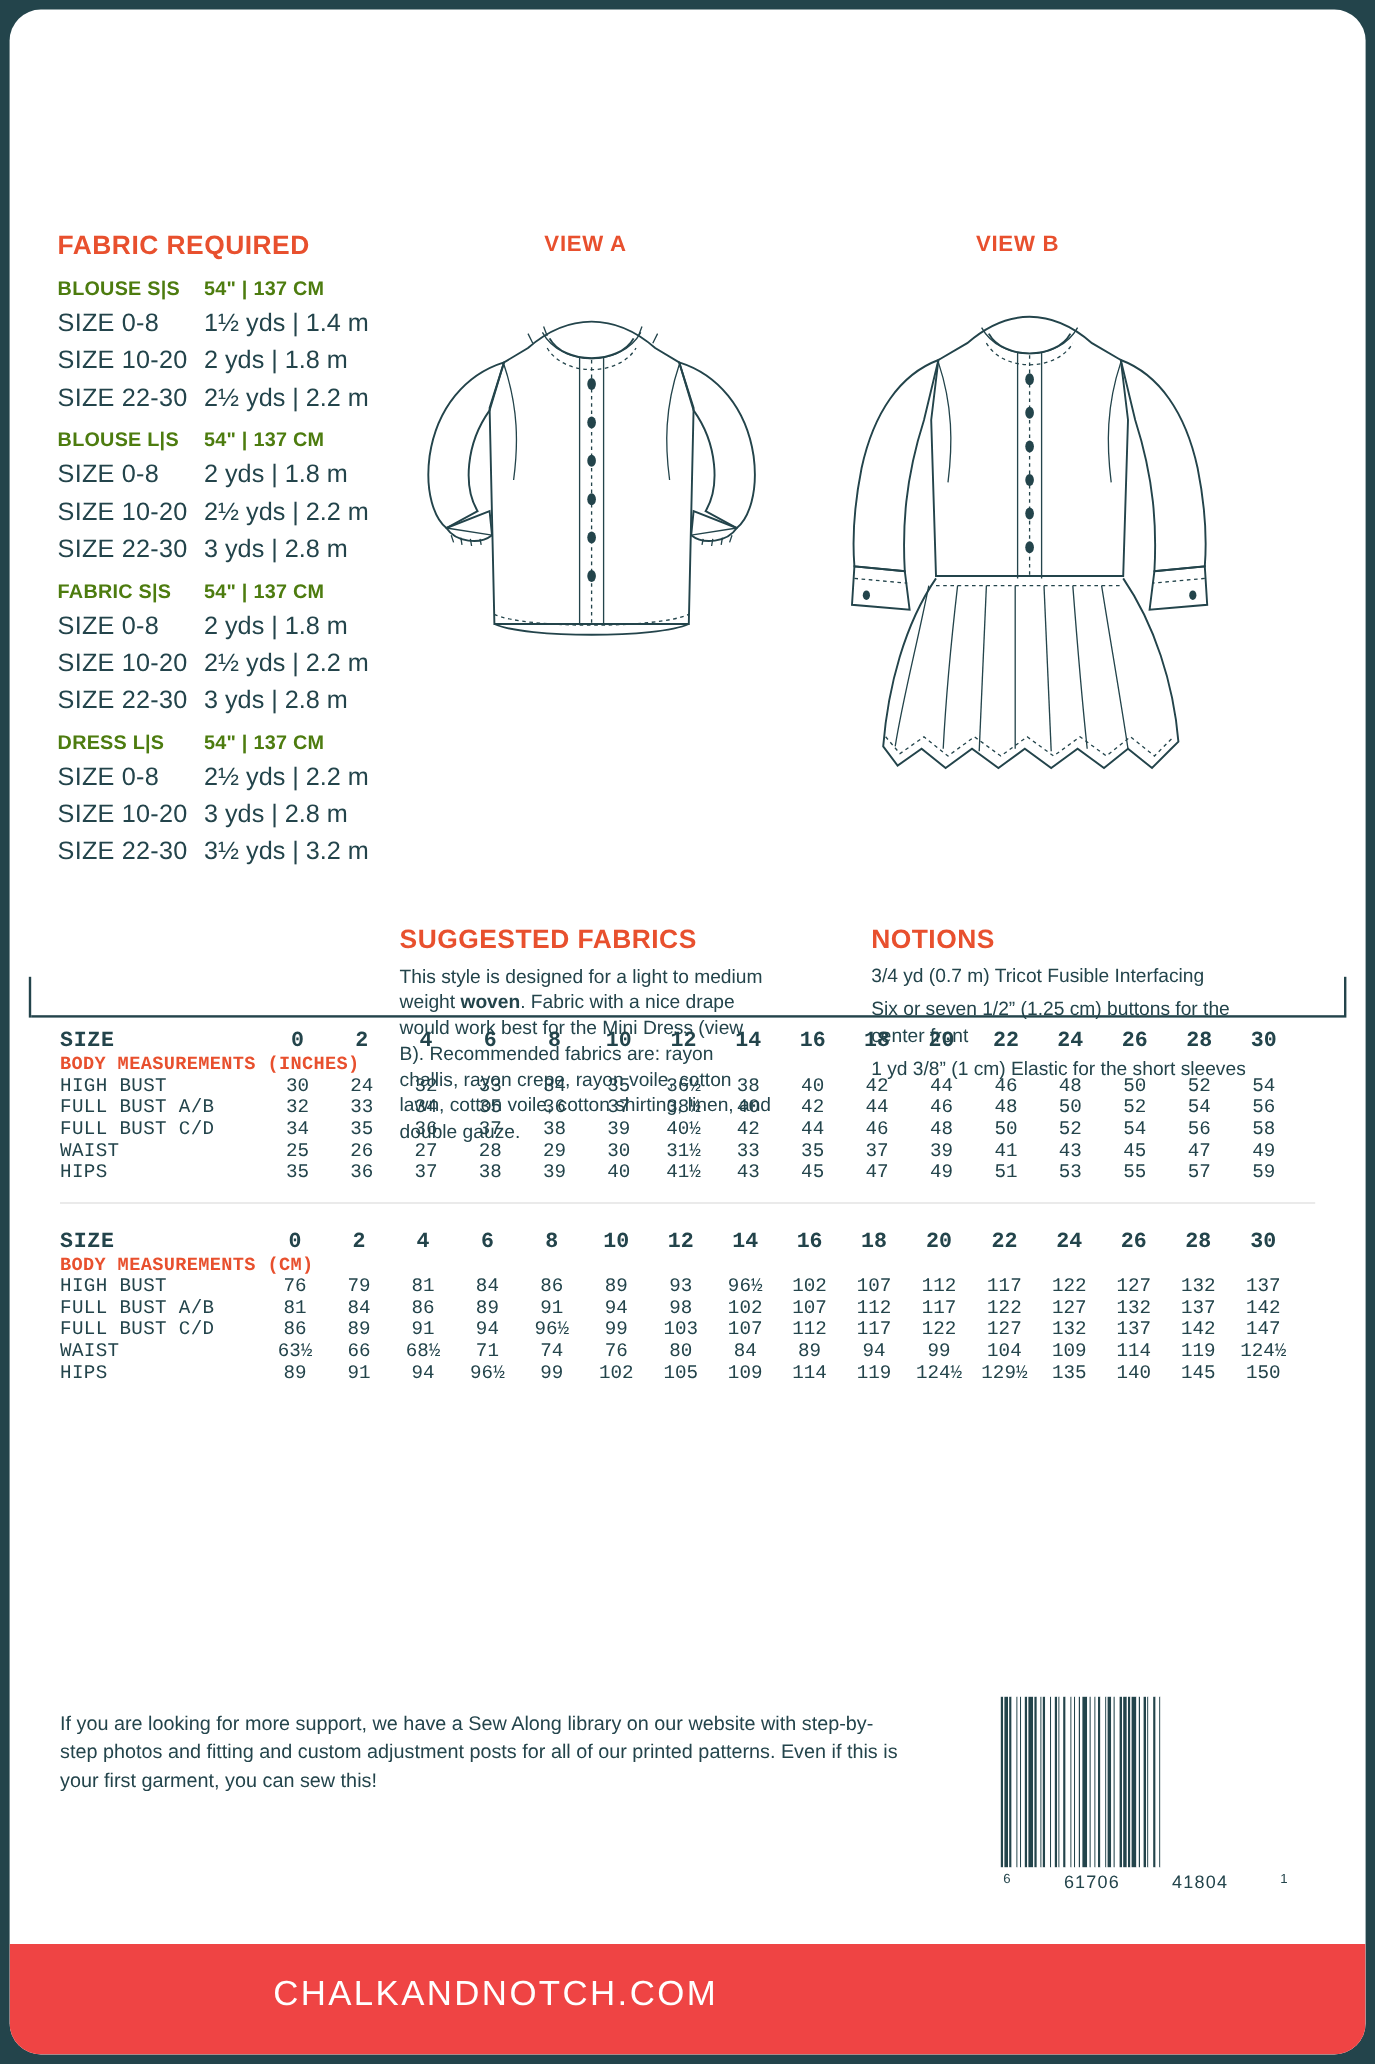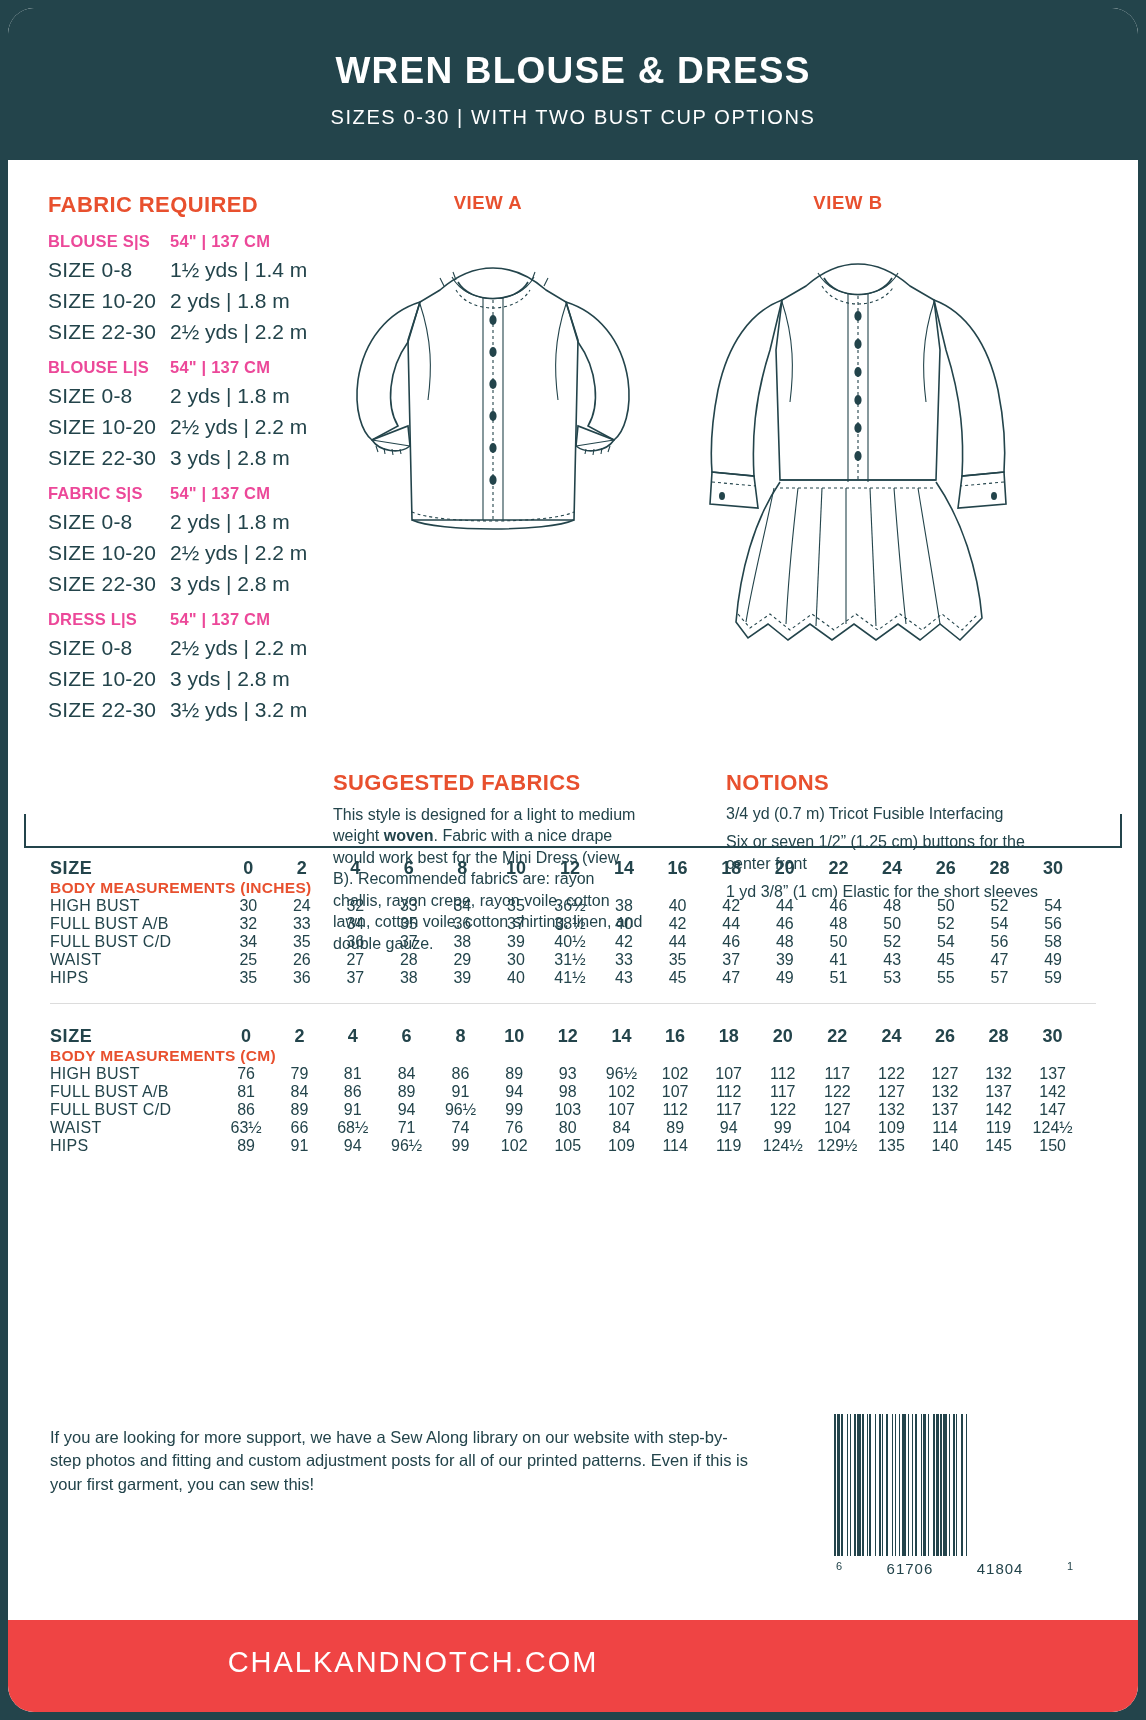--- a/index.html
+++ b/index.html
@@ -40,21 +40,21 @@
   }
   
   .topzone { position:absolute; left:0; top:152px; width:1130px; height:690px; }
 
   .sec-title {
     color:#e8502e; font-weight:bold; font-size:22px; letter-spacing:.4px;
   }
   .fabric-col { position:absolute; left:40px; top:32px; width:270px; }
   .fabric-block { margin-top:14px; }
   .fabric-block .fb-head {
-    display:flex; font-weight:bold; font-size:16.5px; color:#ec4899; letter-spacing:.2px;
+    display:flex; font-weight:bold; font-size:16.5px; color:#4d7c0f; letter-spacing:.2px;
   }
   .fabric-block .fb-head .left { width:122px; }
   .fabric-row { display:flex; font-size:21px; margin-top:7px; color:#23444b; }
   .fabric-row .left { width:122px; letter-spacing:.2px; }
   .fabric-row .right { }
 
   .view-label { position:absolute; text-align:center; color:#e8502e; font-weight:bold; font-size:18.5px; letter-spacing:.6px;}
   #viewA-label { left:330px; top:32px; width:300px; }
   #viewB-label { left:690px; top:32px; width:300px; }
 
@@ -68,21 +68,21 @@
   .notions .n-item { font-size:16px; line-height:1.34; margin-top:7px;}
 
   
   .divider {
     position:absolute; left:18px; top:838px; width:1094px; height:2px; background:#23444b;
   }
   .divider-l { position:absolute; left:16px; top:806px; width:2px; height:34px; background:#23444b; }
   .divider-r { position:absolute; left:1112px; top:806px; width:2px; height:34px; background:#23444b; }
 
   
-  .tablezone { position:absolute; left:0; top:850px; width:1130px; }
+  .tablezone { position:absolute; left:0; top:850px; width:1130px;font-family:Liberation Mono, monospace; }
   table.measure { border-collapse:collapse; width:1030px; margin-left:42px; }
   table.measure th, table.measure td { padding:0; }
   .sizehdr td { font-weight:bold; font-size:18px; color:#23444b; padding-bottom:14px; }
   .sizehdr td.lbl { text-align:left; letter-spacing:.6px; }
   .sizehdr td.num { text-align:center; }
   .unit-row td {
     text-align:left; color:#e8502e; font-weight:bold; font-size:15.5px;
     padding-bottom:12px; letter-spacing:.3px;
   }
   .drow td { font-size:16px; padding:9px 0; color:#23444b; }
@@ -123,24 +123,20 @@
   .ln2 { fill:none; stroke:#23444b; stroke-width:1.1; }
   .dsh { fill:none; stroke:#23444b; stroke-width:1.1; stroke-dasharray:3 3; }
   .btn { fill:#23444b; }
 </style>
 </head>
 <body>
 
 <div class="page">
   <div class="inner-card">
 
-    <div class="header">
-      <h1>WREN BLOUSE &amp; DRESS</h1>
-      <div class="sub">SIZES 0-30 | WITH TWO BUST CUP OPTIONS</div>
-    </div>
 
     <div class="topzone">
 
       <div class="fabric-col">
         <div class="sec-title">FABRIC REQUIRED</div>
 
         <div class="fabric-block">
           <div class="fb-head">
             <div class="left">BLOUSE S|S</div>
             <div class="right">54" | 137 CM</div>

